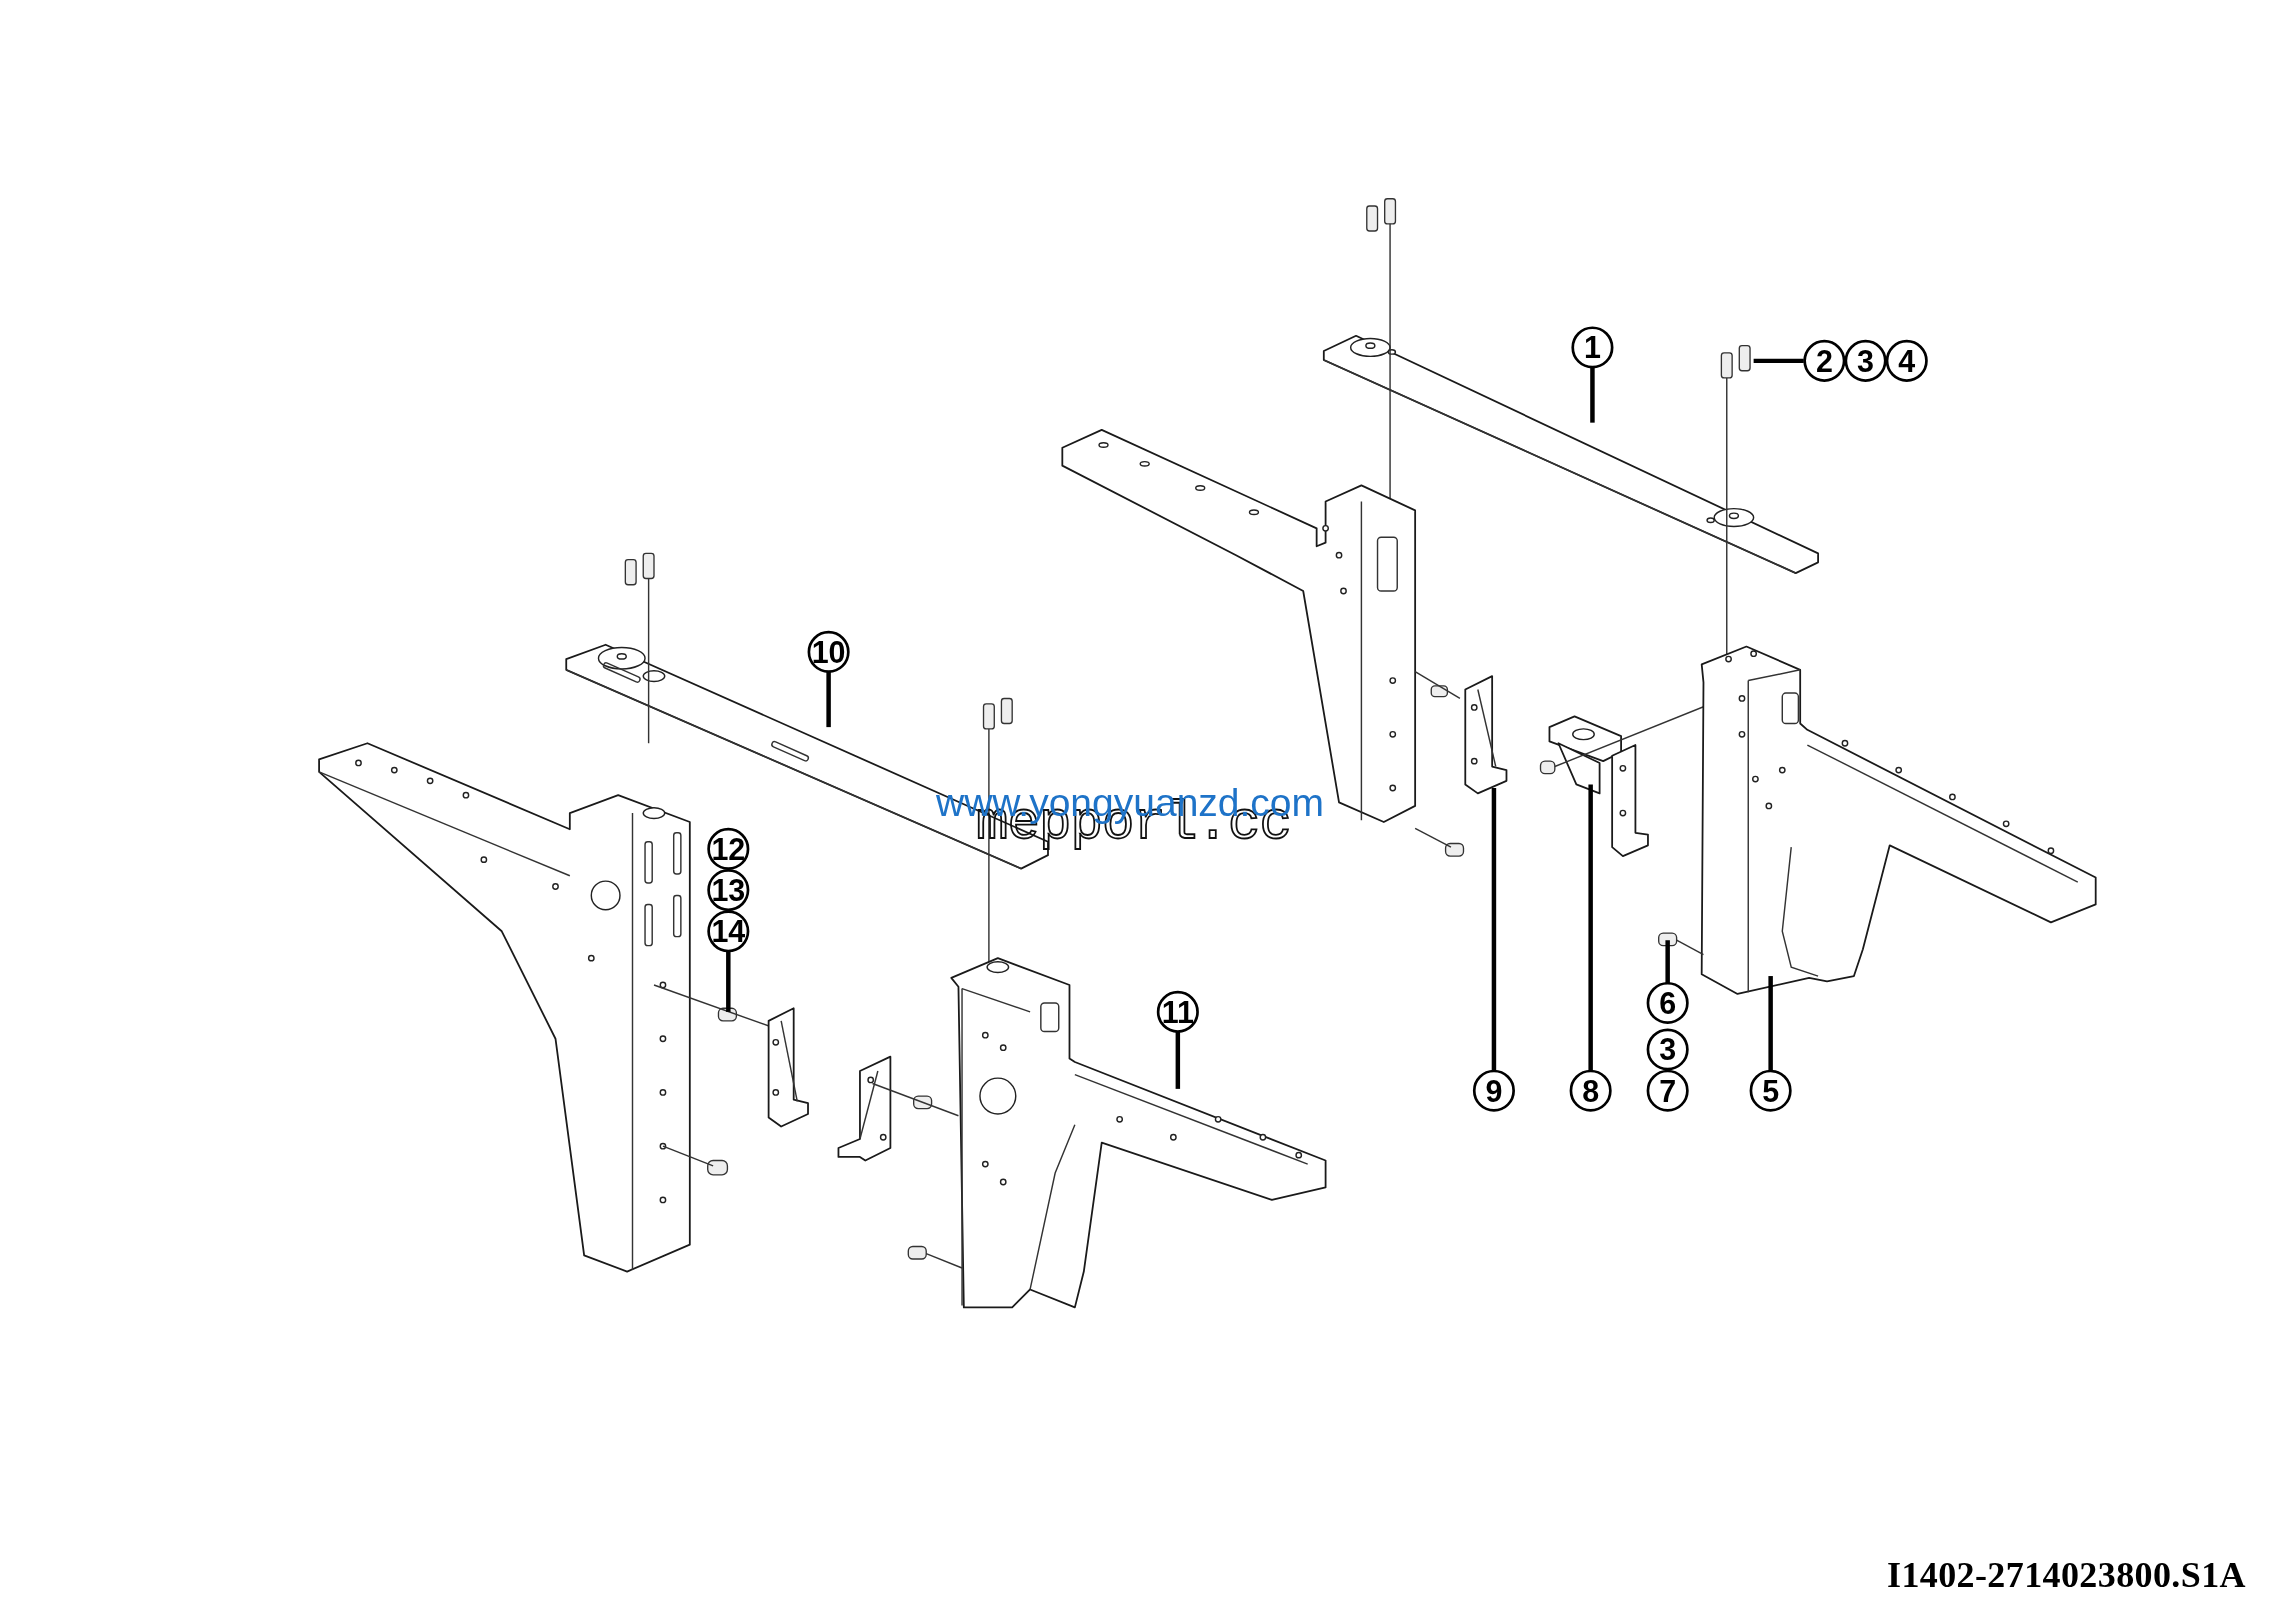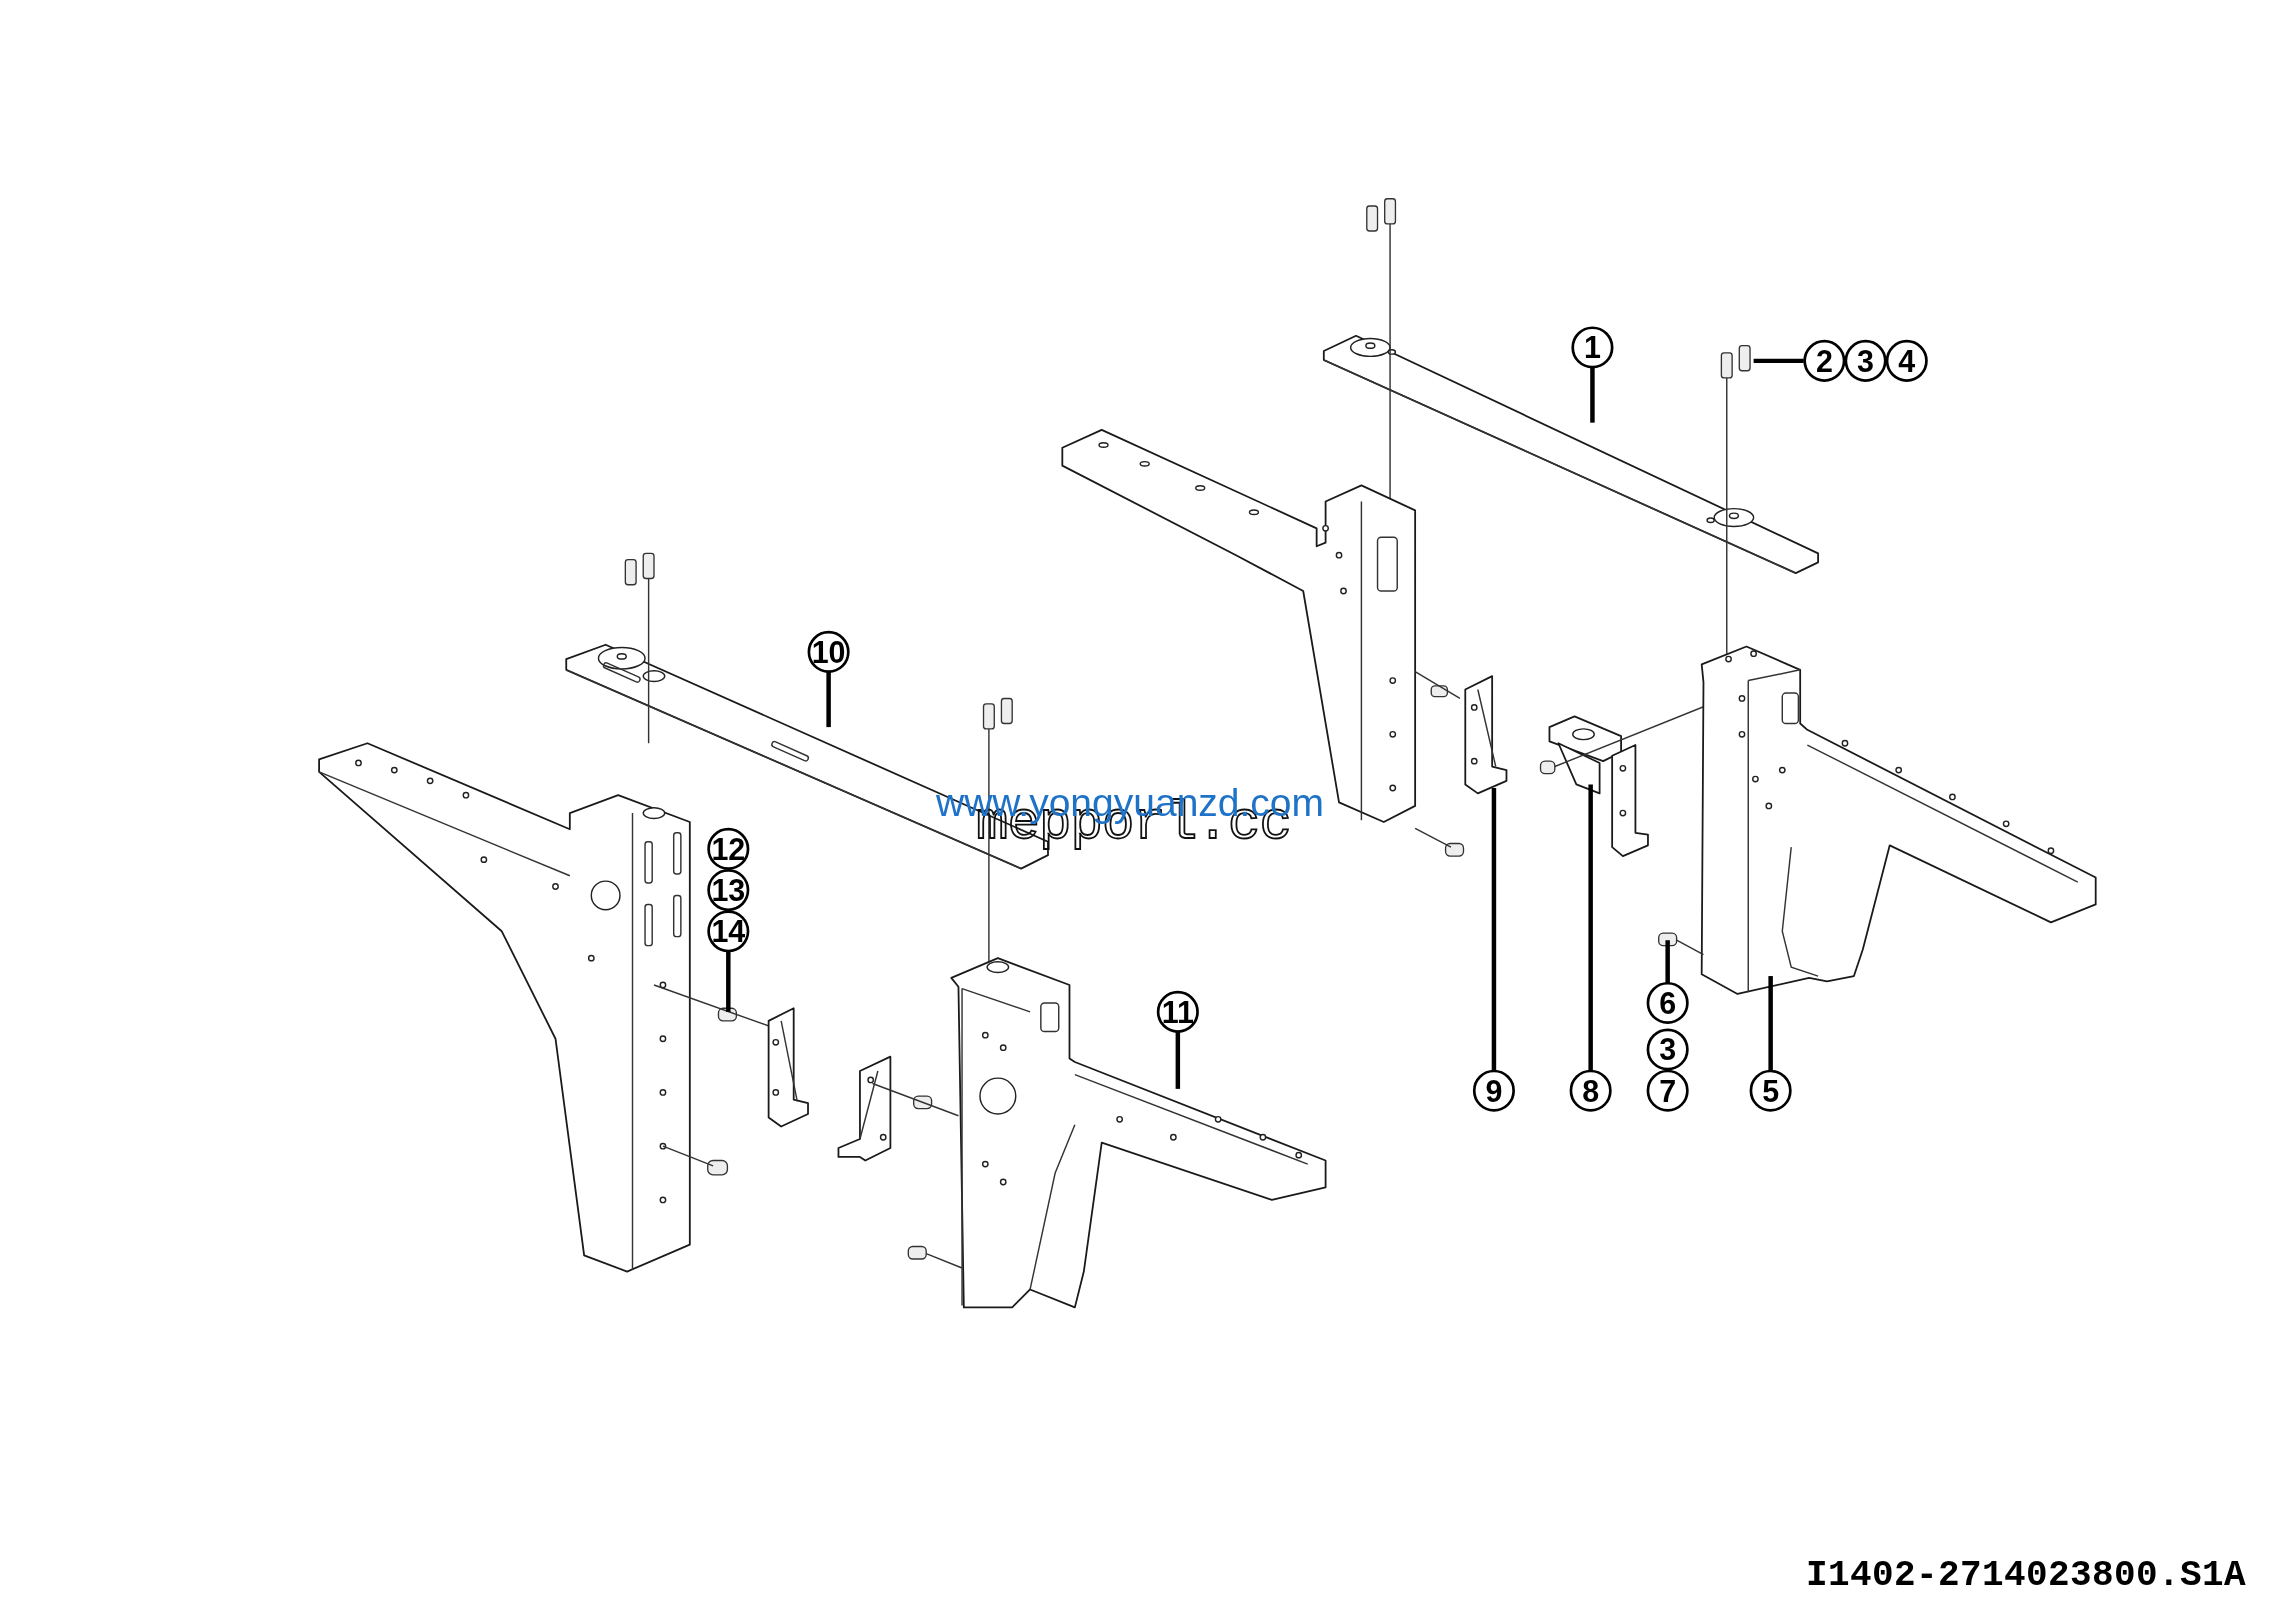--- a/index.html
+++ b/index.html
@@ -5,21 +5,21 @@
   html,body{margin:0;padding:0;background:#ffffff;}
   body{width:2293px;height:1619px;position:relative;overflow:hidden;font-family:"Liberation Sans",sans-serif;}
   #diagram{position:absolute;left:0;top:0;width:2293px;height:1619px;}
   .part{fill:#ffffff;stroke:#1a1a1a;stroke-width:2;stroke-linejoin:round;}
   .thin{fill:none;stroke:#333;stroke-width:1.6;}
   .hole{fill:#fff;stroke:#222;stroke-width:1.6;}
   .leader{stroke:#000;stroke-width:5;fill:none;}
   .callout circle{fill:#fff;stroke:#000;stroke-width:3;}
   .callout text{font-family:"Liberation Sans",sans-serif;font-weight:bold;font-size:34px;fill:#000;text-anchor:middle;dominant-baseline:central;}
   .bolt{fill:#eee;stroke:#333;stroke-width:1.5;}
-  .doc-id{position:absolute;right:47px;bottom:23px;font-family:Liberation Mono, monospace;font-weight:bold;font-size:36px;color:#000;letter-spacing:0.4px;}
+  .doc-id{position:absolute;right:47px;bottom:23px;font-family:Liberation Serif, serif;font-weight:bold;font-size:36px;color:#000;letter-spacing:0.4px;}
   .wm-blue{position:absolute;left:936px;top:781px;font-family:"Liberation Sans",sans-serif;font-size:39px;color:#1e73c8;white-space:nowrap;text-align:right;}
   .wm-outline{position:absolute;left:976px;top:793px;font-family:Liberation Mono, monospace;font-size:54px;color:transparent;-webkit-text-stroke:1.8px #111;white-space:nowrap;letter-spacing:-0.9px;}
 </style>
 </head>
 <body>
 
 <svg id="diagram" viewBox="0 0 2560 1808" xmlns="http://www.w3.org/2000/svg">
 
   <g>
     <polygon class="part" points="1478,392 1514,375 2030,618 2030,628 2005,640 1478,402"></polygon>

